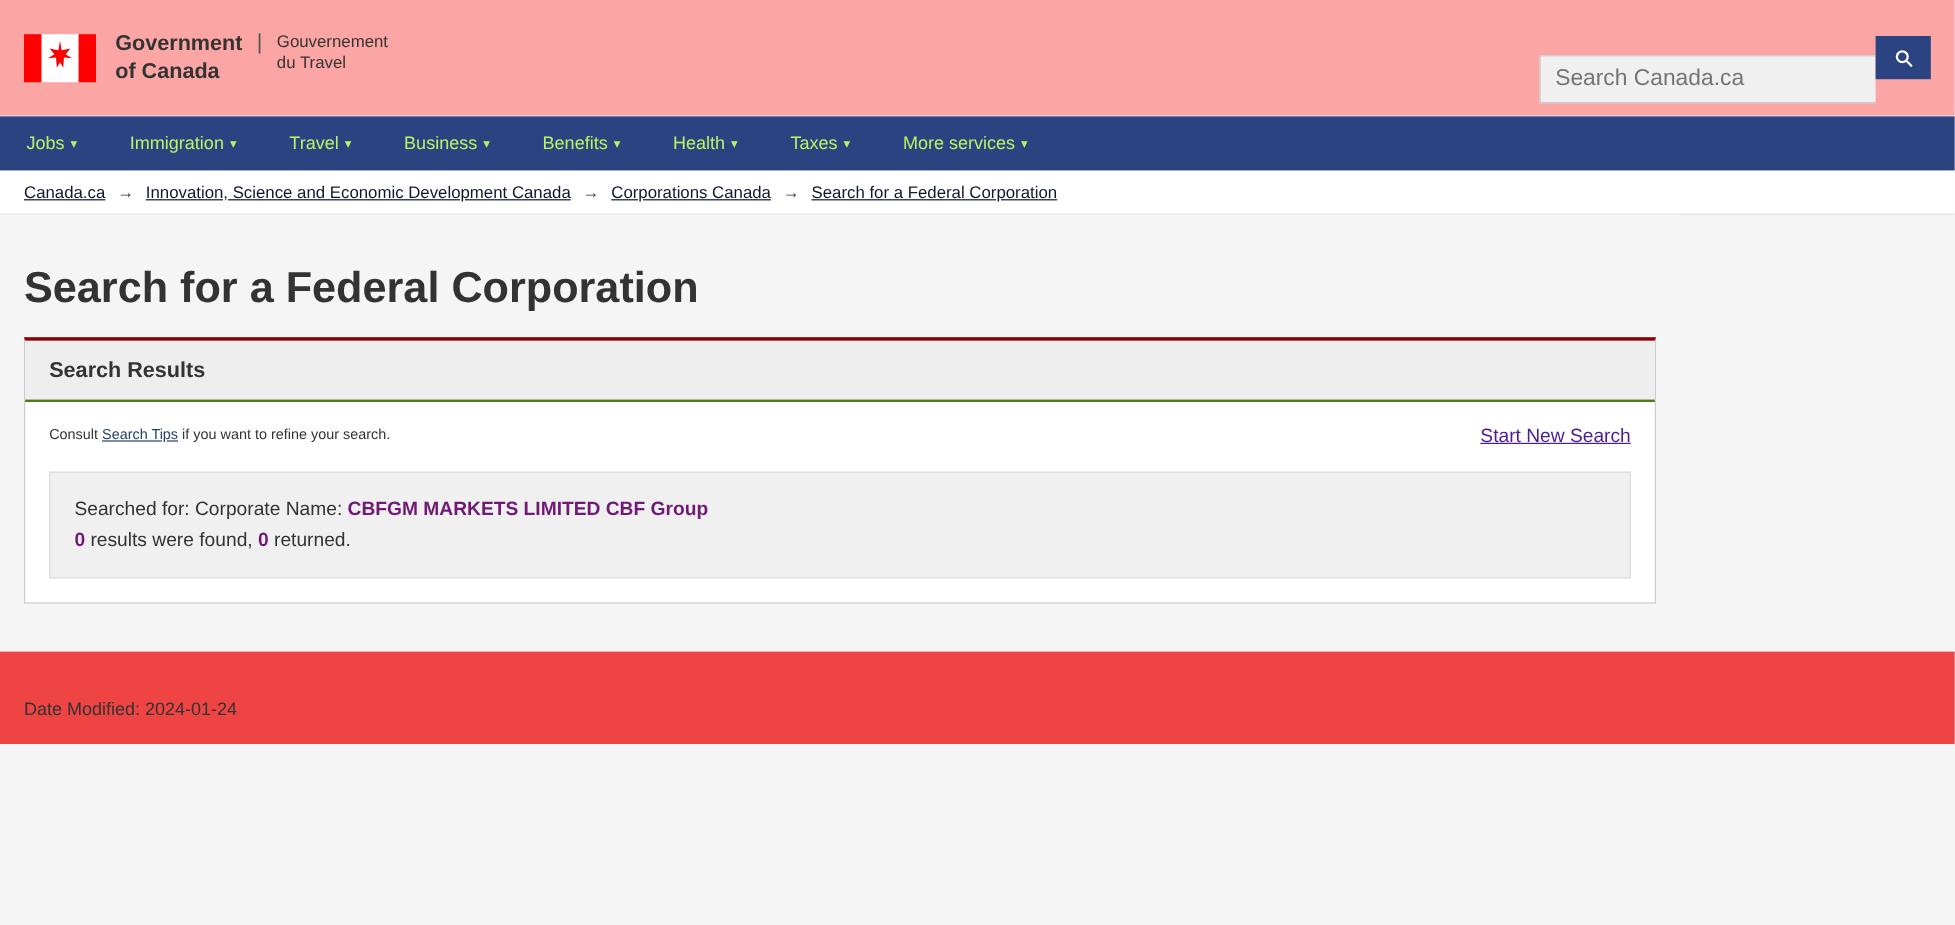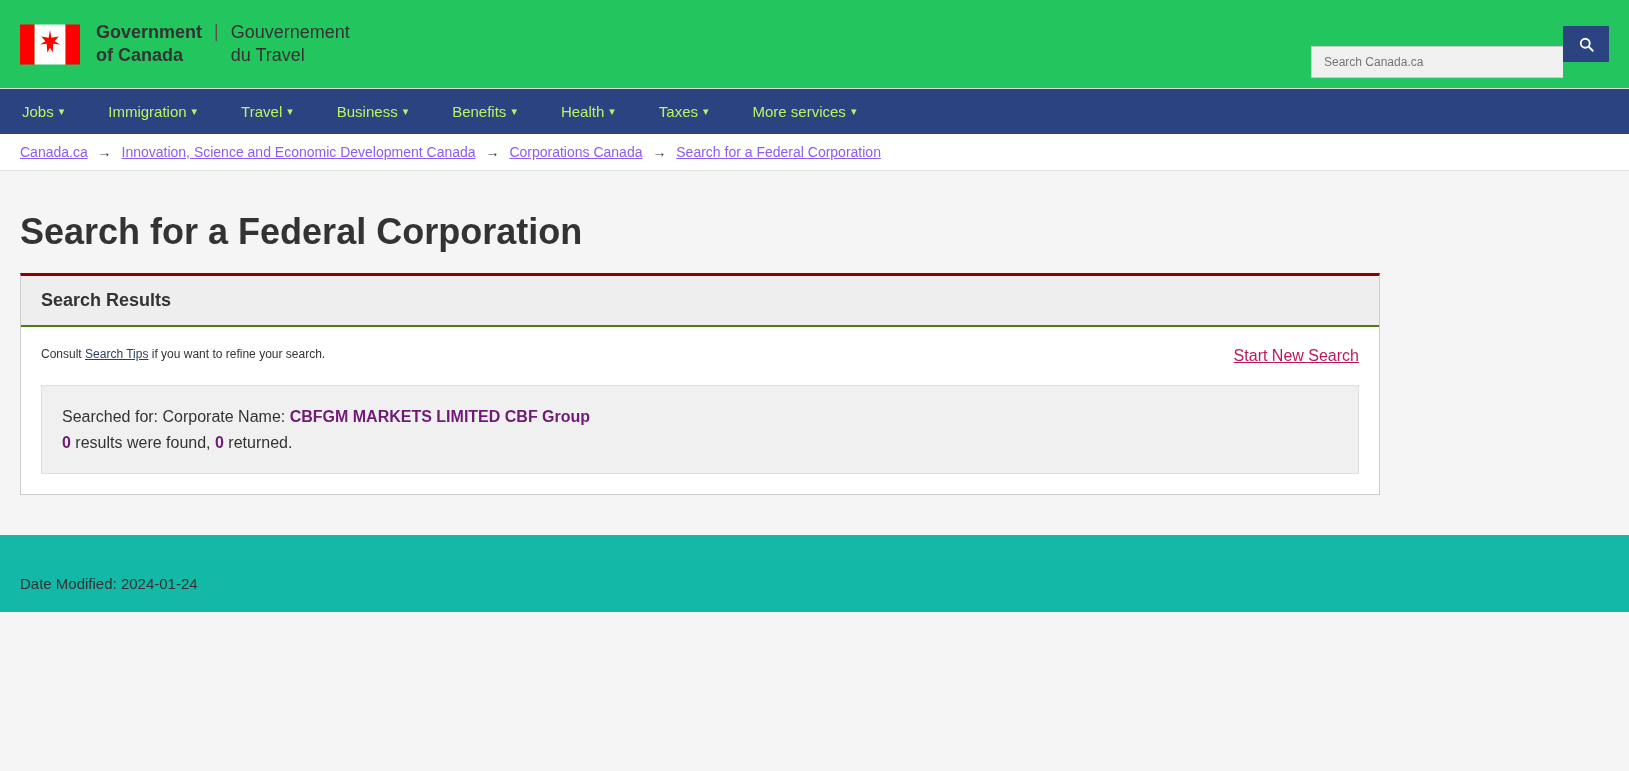--- a/index.html
+++ b/index.html
@@ -1,20 +1,20 @@
 <!DOCTYPE html>
 <html><head>
   <meta charset="utf-8">
   <style>
     * { box-sizing: border-box; margin: 0; padding: 0; }
     body { font-family: Arial, sans-serif; background: #f5f5f5; color: #333; font-size: 16px; }
 
     
     .top-bar {
-      background: #22c55e;
+      background: #fca5a5;
       display: flex;
       align-items: center;
       padding: 10px 20px;
       justify-content: space-between;
       border-bottom: 1px solid #ddd;
     }
     .logo-area {
       display: flex;
       align-items: center;
       gap: 16px;
@@ -23,21 +23,21 @@
       width: 60px;
       height: 45px;
     }
     .gov-title {
       font-size: 18px;
       font-weight: bold;
       color: #333;
       line-height: 1.3;
     }
     .gov-title-fr {
-      font-size: 18px;
+      font-size: 14px;
       color: #333;
       line-height: 1.3;
     }
     .lang-separator {
       color: #555;
       font-size: 18px;
       margin: 0 12px;
     }
 
     
@@ -50,25 +50,25 @@
       text-decoration: underline;
     }
 
     
     .search-area {
       display: flex;
       align-items: center;
       gap: 0;
     }
     .search-input-top {
-      width: 252px;
+      width: 280px;
       padding: 8px 12px;
       border: 1px solid #ccc;
       border-right: none;
-      font-size: 12px;
+      font-size: 19px;
       background: #f0f0f0;
       color: #555;
       margin-top: 36px;
     }
     .search-btn-top {
       background: #2b4380;
       border: none;
       padding: 9px 14px;
       cursor: pointer;
       display: flex;
@@ -98,21 +98,21 @@
     .nav-chevron { font-size: 11px; }
 
     
     .breadcrumb {
       background: #fff;
       padding: 10px 20px;
       font-size: 14px;
       border-bottom: 1px solid #e0e0e0;
     }
     .breadcrumb a {
-      color: #8b5cf6;
+      color: #0f172a;
       text-decoration: underline;
     }
     .breadcrumb .sep {
       margin: 0 6px;
       color: #333;
     }
 
     
     .main-content {
       background: #f5f5f5;
@@ -152,21 +152,21 @@
     }
     .consult-text {
       font-size: 12px;
       color: #333;
     }
     .consult-text a {
       color: #284162;
       text-decoration: underline;
     }
     .start-new-search {
-      color: #be185d;
+      color: #4c1d95;
       text-decoration: underline;
       font-size: 16px;
       cursor: pointer;
       white-space: nowrap;
       margin-left: 20px;
     }
 
     
     .search-result-box {
       background: #f0f0f0;
@@ -178,21 +178,21 @@
     .search-result-box strong {
       color: #701a75;
       font-weight: bold;
     }
 
     
     .date-modified {
       padding: 40px 20px 20px 20px;
       font-size: 15px;
       color: #333;
-      background: #14b8a6;
+      background: #ef4444;
     }
 
     
     .page-wrapper {
       position: relative;
       background: #f5f5f5;
       min-height: 771px;
     }
     .top-section {
       background: #fff;

